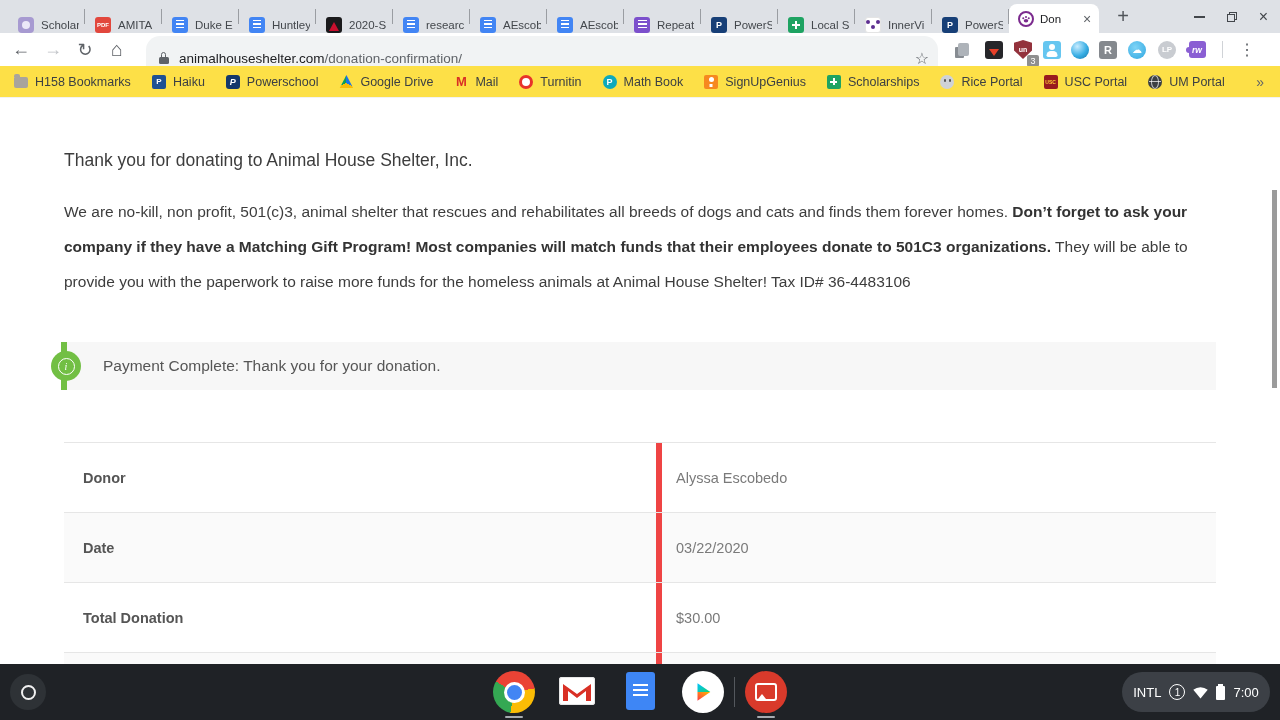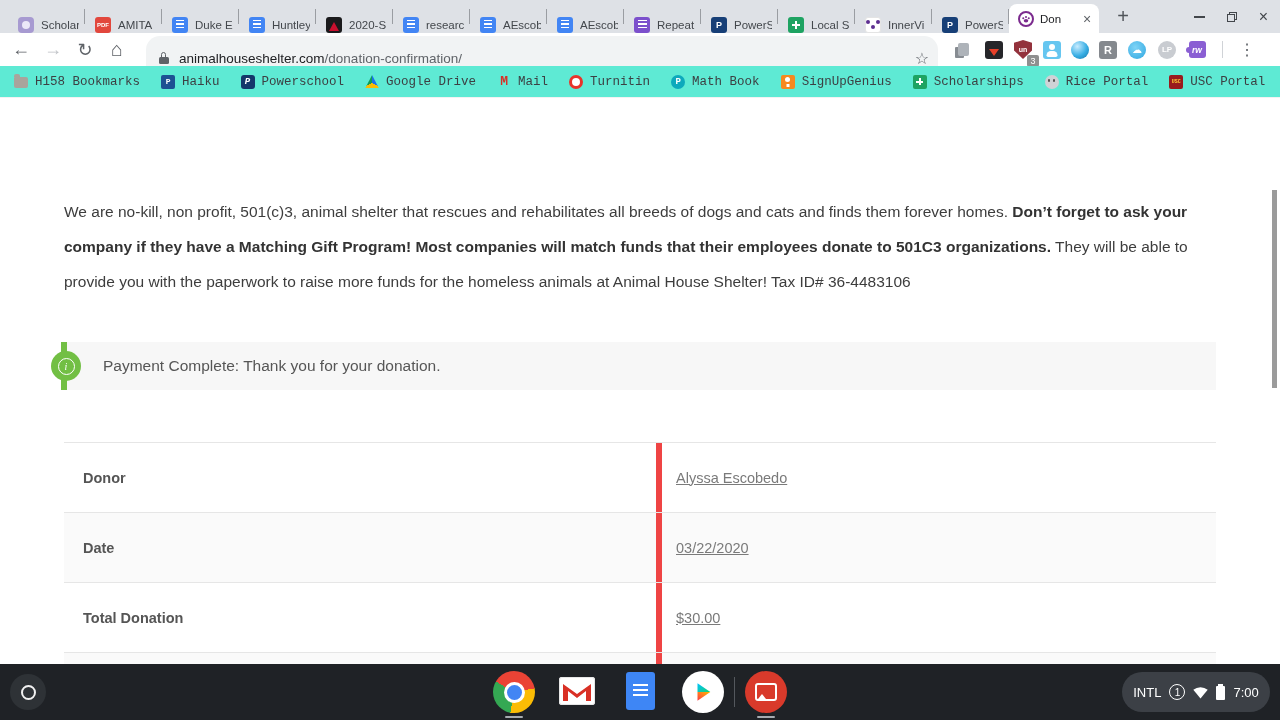--- a/index.html
+++ b/index.html
@@ -66,21 +66,21 @@
   .ei-sphere{width:18px;height:18px;border-radius:50%;background:radial-gradient(circle at 35% 30%,#c9ecff,#38aee4 55%,#1473a6);}
   .ei-r{width:18px;height:18px;background:#85898e;border-radius:3px;font-size:11px;}
   .ei-cloud{width:18px;height:18px;border-radius:50%;background:radial-gradient(circle at 40% 35%,#7fd4f7,#2fa7e0);font-size:10px;font-weight:normal;}
   .ei-lp{width:18px;height:18px;border-radius:50%;background:#c9ccd1;font-size:8px;}
   .ei-rw{width:17px;height:17px;background:#8a5fd3;border-radius:3px;font-size:8.5px;font-style:italic;}
   .ei-rw::before{content:"";position:absolute;left:-3px;top:50%;transform:translateY(-50%);width:6px;height:6px;border-radius:50%;background:#8a5fd3;}
   .toolsep{position:absolute;left:1222px;top:8px;width:1px;height:17px;background:#d0d3d7;}
   .kebab{position:absolute;left:1233px;top:0;height:33px;width:28px;display:flex;align-items:center;justify-content:center;font-size:16px;color:#5f6368;}
 
   
-  .bmbar{position:absolute;top:66px;left:0;right:0;height:32px;background:#5eead4;display:flex;align-items:center;padding-left:14px;gap:21px;border-bottom:1px solid #f2f2f2;box-sizing:border-box;font-family:Liberation Mono, monospace;}
+  .bmbar{position:absolute;top:66px;left:0;right:0;height:32px;background:#fde047;display:flex;align-items:center;padding-left:14px;gap:21px;border-bottom:1px solid #f2f2f2;box-sizing:border-box;}
   .bm{display:flex;align-items:center;gap:7px;font-size:12.5px;color:#3c4043;flex:none;}
   .bi{width:14px;height:14px;border-radius:2px;flex:none;display:flex;align-items:center;justify-content:center;color:#fff;font-weight:bold;position:relative;box-sizing:border-box;}
   .bi-folder{height:11px;background:#a9a49c;border-radius:1px 2px 2px 2px;margin-top:2px;}
   .bi-folder::before{content:"";position:absolute;top:-3px;left:0;width:6px;height:3px;background:#a9a49c;border-radius:2px 2px 0 0;}
   .bi-haiku{background:#1d5193;font-size:8px;}
   .bi-ps{background:#14386b;border-radius:3px;font-size:9px;font-style:italic;}
   .bi-drive{clip-path:polygon(50% 4%,98% 96%,2% 96%);background:conic-gradient(from 0deg at 50% 58%,#1a73e8 0 115deg,#fbbc04 115deg 245deg,#0f9d58 245deg 360deg);border-radius:0;}
   .bi-mail{color:#d93025;font-size:13px;background:none;}
   .bi-tii{border-radius:50%;border:3.5px solid #e8332a;background:#fff;}
   .bi-pearson{background:#0da9bc;border-radius:50%;font-size:9px;}
@@ -107,21 +107,21 @@
   .notice-bar{position:absolute;left:-3px;top:0;bottom:0;width:6px;background:#72bf44;}
   .notice-ico{position:absolute;left:-13px;top:9px;width:30px;height:30px;border-radius:50%;background:#72bf44;display:flex;align-items:center;justify-content:center;}
   .notice-ico .ring{width:17px;height:17px;border:1.5px solid #fff;border-radius:50%;display:flex;align-items:center;justify-content:center;color:#fff;font-size:10px;font-style:italic;font-family:"Liberation Serif",serif;box-sizing:border-box;}
   .notice-text{position:absolute;left:39px;top:0;bottom:0;display:flex;align-items:center;font-size:15.5px;color:#565656;}
   .band{position:absolute;left:64px;right:64px;top:296px;height:48px;background:#efefef;display:flex;align-items:center;justify-content:center;font-weight:bold;font-size:16.5px;color:#4a4a4a;}
   .rtable{position:absolute;left:64px;right:64px;top:344px;}
   .rrow{display:flex;height:70px;border-top:1px solid #e6e6e6;box-sizing:border-box;background:#fff;}
   .rrow.alt{background:#fafafa;}
   .rrow.partial{height:13px;overflow:hidden;}
   .rlabel{width:598px;display:flex;align-items:center;padding-left:19px;font-weight:bold;font-size:14.5px;color:#555;border-right:6px solid #ef4444;box-sizing:border-box;}
-  .rvalue{flex:1;display:flex;align-items:center;padding-left:14px;font-size:14.5px;color:#7a7a7a;text-decoration:underline;}
+  .rvalue{flex:1;display:flex;align-items:center;padding-left:14px;font-size:14.5px;color:#7a7a7a;}
   .scrollthumb{position:absolute;right:3px;top:92px;width:5px;height:198px;background:#9b9b9b;}
 
   
   .shelf{position:absolute;bottom:0;left:0;right:0;height:56px;background:#1f2226;}
   .launcher{position:absolute;left:10px;top:10px;width:36px;height:36px;border-radius:50%;background:#2e3236;display:flex;align-items:center;justify-content:center;}
   .launcher .ring{width:15px;height:15px;border:2px solid #f1f1f1;border-radius:50%;box-sizing:border-box;}
   .sh-chrome{position:absolute;left:493px;top:7px;width:42px;height:42px;border-radius:50%;background:conic-gradient(from -60deg,#ea4335 0 140deg,#fbbc05 140deg 250deg,#34a853 250deg 360deg);display:flex;align-items:center;justify-content:center;}
   .sh-chrome::before{content:"";position:absolute;width:21px;height:21px;border-radius:50%;background:#fff;}
   .sh-chrome::after{content:"";position:absolute;width:15px;height:15px;border-radius:50%;background:#4285f4;}
   .sh-gmail{position:absolute;left:559px;top:13px;width:36px;height:28px;background:#fff;border-radius:3px;overflow:hidden;box-shadow:0 0 0 1px #e6e6e6 inset;}
@@ -311,20 +311,21 @@
         <span>USC Portal</span>
       </span>
     <span class="bm">
         <span class="bi bi-globe"></span>
         <span>UM Portal</span>
       </span>
     <span class="bm-overflow">»</span>
   </div>
 
   <div class="content">
+    <p class="thanks">Thank you for donating to Animal House Shelter, Inc.</p>
 
     <p class="para"><span>We are no-kill, non profit, 501(c)3, animal shelter that rescues and rehabilitates all breeds of dogs and cats and finds them forever homes. </span><b>Don’t forget to ask your company if they have a Matching Gift Program! Most companies will match funds that their employees donate to 501C3 organizations.</b><span> They will be able to provide you with the paperwork to raise more funds for the homeless animals at Animal House Shelter! Tax ID# 36-4483106</span></p>
 
     <div class="notice">
       <span class="notice-bar"></span>
       <span class="notice-ico">
           <span class="ring">i</span>
         </span>
       <span class="notice-text">Payment Complete: Thank you for your donation.</span>
     </div>

